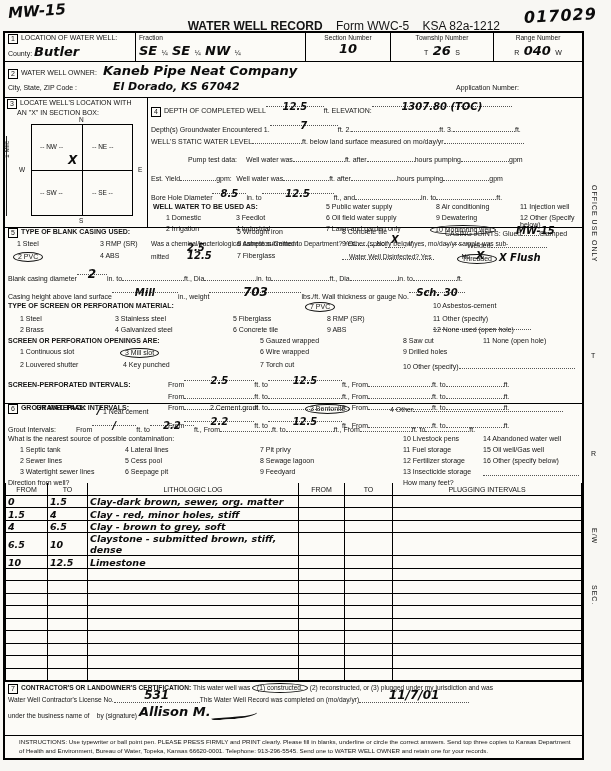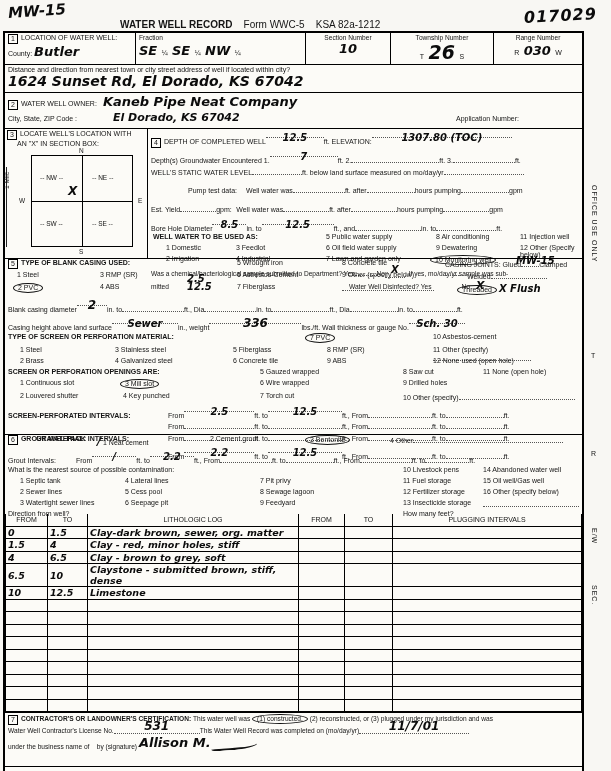--- a/index.html
+++ b/index.html
@@ -15,21 +15,21 @@
   .r{display:flex;align-items:baseline;white-space:nowrap;padding:1px 3px 0 3px;}
   .orow{position:relative;height:11px;font-size:7px;}
   .orow>span{position:absolute;top:0;}
   .dl{display:inline-block;border-bottom:1px dotted #555;height:8px;text-align:center;vertical-align:baseline;}
   .dl .hw{position:relative;top:-3px;font-size:10px;line-height:6px;}
   .circ{border:1.4px solid #111;border-radius:50%;padding:0 4px 1px 4px;}
   .vtxt{writing-mode:vertical-rl;font-size:7px;letter-spacing:1px;}
   
   .wellid{position:absolute;left:8px;top:2px;font-size:15px;transform:rotate(-4deg);}
   .serial{position:absolute;right:14px;top:6px;font-size:16px;transform:rotate(-3deg);letter-spacing:1px;}
-  .title{position:absolute;left:120px;top:19px;width:380px;text-align:left;font-size:10px;}
+  .title{position:absolute;left:120px;top:19px;width:380px;text-align:right;font-size:12px;}
   
   .s1{display:flex;}
   .s1 .cell{border-left:1.5px solid #000;padding:1px 3px;}
   .s1 .cell:first-child{border-left:none;}
   .cell-head{font-size:6.6px;}
   
   .s34{display:flex;}
   .s3cell{width:143px;border-right:1.5px solid #000;position:relative;}
   .s4cell{flex:1;position:relative;}
   .secbox{position:absolute;left:26px;top:26px;width:102px;height:92px;border:1.5px solid #000;}
@@ -83,38 +83,34 @@
         </div>
       </div>
       <div class="cell" style="width:85px;text-align:center">
         <div class="cell-head">Section Number</div>
         <div class="hw" style="font-size:13px">10</div>
       </div>
       <div class="cell" style="width:103px;text-align:center">
         <div class="cell-head">Township Number</div>
         <div>
           <span class="lbl">T</span>
-          <span class="hw" style="font-size:19px">26</span>
+          <span class="hw" style="font-size:13px">26</span>
           <span class="lbl">S</span>
         </div>
       </div>
       <div class="cell" style="flex:1;text-align:center">
         <div class="cell-head">Range Number</div>
         <div>
           <span class="lbl">R</span>
-          <span class="hw" style="font-size:13px">030</span>
+          <span class="hw" style="font-size:13px">040</span>
           <span class="lbl">W</span>
         </div>
       </div>
     </div>
 
-    <div class="sec" style="height:28px;padding:1px 3px;">
-      <div class="lbl">Distance and direction from nearest town or city street address of well if located within city?</div>
-      <div class="hw" style="font-size:14px;margin-top:-2px">1624 Sunset Rd, El Dorado, KS 67042</div>
-    </div>
 
     <div class="sec" style="height:36px;">
       <div class="r">
         <span class="lbl"><span class="num">2</span><span>WATER WELL OWNER:</span></span>
         <span class="hw" style="font-size:13px;margin-left:6px">Kaneb Pipe Neat Company</span>
       </div>
       <div class="r">
         <span class="lbl" style="width:105px">City, State, ZIP Code      :</span>
         <span class="hw" style="font-size:11px">El Dorado, KS  67042</span>
         <span class="lbl" style="margin-left:auto;margin-right:60px">Application Number:</span>
@@ -268,23 +264,23 @@
         <span class="lbl">in. to</span>
         <span class="dl" style="width:58px"></span>
         <span class="lbl">ft., Dia</span>
         <span class="dl" style="width:48px"></span>
         <span class="lbl">in. to</span>
         <span class="dl" style="width:44px"></span>
         <span class="lbl">ft.</span>
       </div>
       <div class="r">
         <span class="lbl">Casing height above land surface</span>
-        <span class="dl" style="width:66px"><i class="hw">Sewer</i></span>
+        <span class="dl" style="width:66px"><i class="hw">Mill</i></span>
         <span class="lbl">in.,  weight</span>
-        <span class="dl" style="width:92px"><i class="hw" style="font-size:12px">336</i></span>
+        <span class="dl" style="width:92px"><i class="hw" style="font-size:12px">703</i></span>
         <span class="lbl">lbs./ft. Wall thickness or gauge No.</span>
         <span class="dl" style="width:56px"><i class="hw">Sch. 30</i></span>
       </div>
       <div class="orow" style="height:13px">
         <span style="left:3px" class="b">TYPE OF SCREEN OR PERFORATION MATERIAL:</span>
         <span style="left:300px" class="circ">7  PVC</span>
         <span style="left:428px">10  Asbestos-cement</span>
       </div>
       <div class="orow">
         <span style="left:15px">1  Steel</span>

